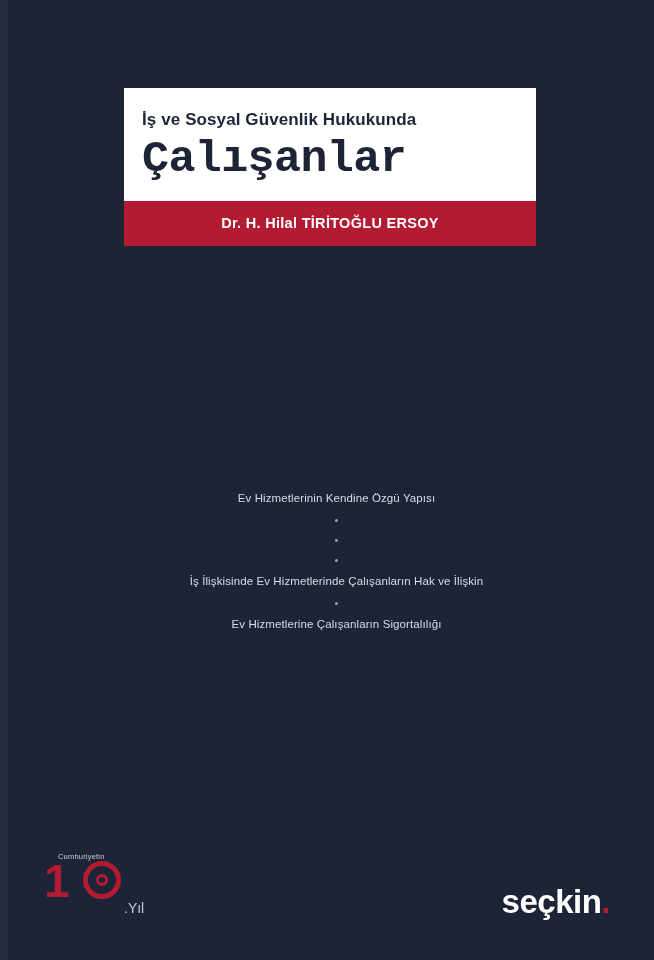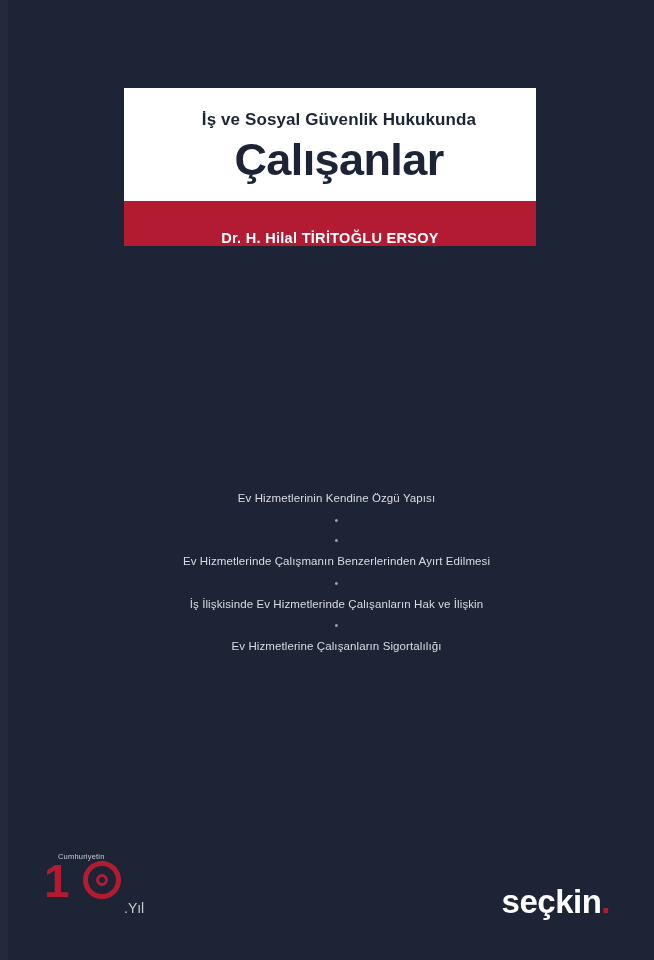--- a/index.html
+++ b/index.html
@@ -32,46 +32,47 @@
   
   .title-card {
     position: absolute;
     left: 124px;
     top: 88px;
     width: 412px;
     background: #ffffff;
   }
   .title-inner {
     padding: 22px 0 16px 18px;
-    text-align: center;
+    text-align: left;
   }
   .supra-title {
     font-size: 17px;
     font-weight: bold;
     color: #1d2435;
     letter-spacing: 0.1px;
     line-height: 1.2;
     margin: 0 0 6px 0;
   }
   .main-title {
     font-size: 45px;
     font-weight: bold;
     color: #1d2435;
     line-height: 1.08;
     letter-spacing: -0.6px;
     margin: 4px 0 0 0;
   }
   .main-title .line2 {
     display: block;
+    font-family: Liberation Mono, monospace;
   }
   .author-band {
     background: #b31b33;
     height: 45px;
     display: flex;
-    align-items: flex-end;
+    align-items: center;
     justify-content: center;
   }
   .author-name {
     color: #ffffff;
     font-size: 14.5px;
     font-weight: bold;
     letter-spacing: 0.3px;
   }
 
   
@@ -187,21 +188,20 @@
     </div>
     <div class="author-band">
       <span class="author-name">Dr. H. Hilal TİRİTOĞLU ERSOY</span>
     </div>
   </div>
 
   <div class="toc">
     <div class="toc-item">Ev Hizmetlerinin Kendine Özgü Yapısı</div>
     <div class="toc-sep">•</div>
     <div class="toc-sep">•</div>
-    <div class="toc-item">Ev Hizmetlerinde Çalışmanın Benzerlerinden Ayırt Edilmesi</div>
     <div class="toc-sep">•</div>
     <div class="toc-item">İş İlişkisinde Ev Hizmetlerinde Çalışanların Hak ve İlişkin</div>
     <div class="toc-sep">•</div>
     <div class="toc-item">Ev Hizmetlerine Çalışanların Sigortalılığı</div>
   </div>
 
   <div class="logo-100">
     <div class="cumhuriyet">Cumhuriyetin</div>
     <div class="digits">1</div>
     <div class="ring"></div>

